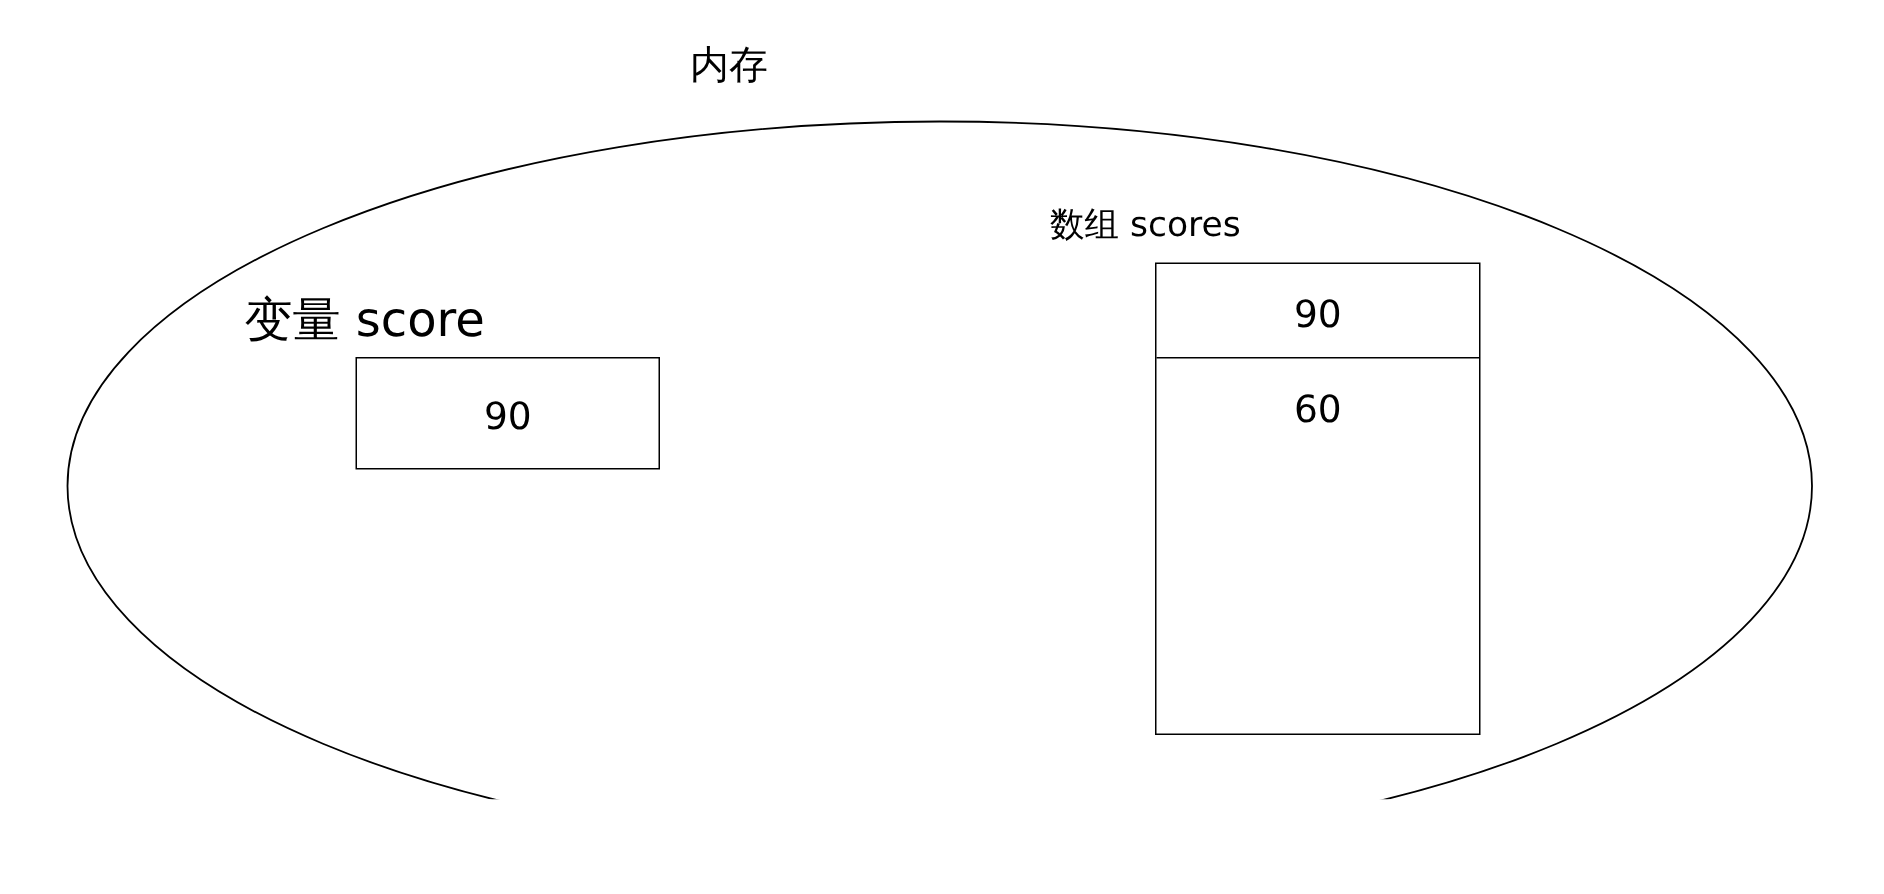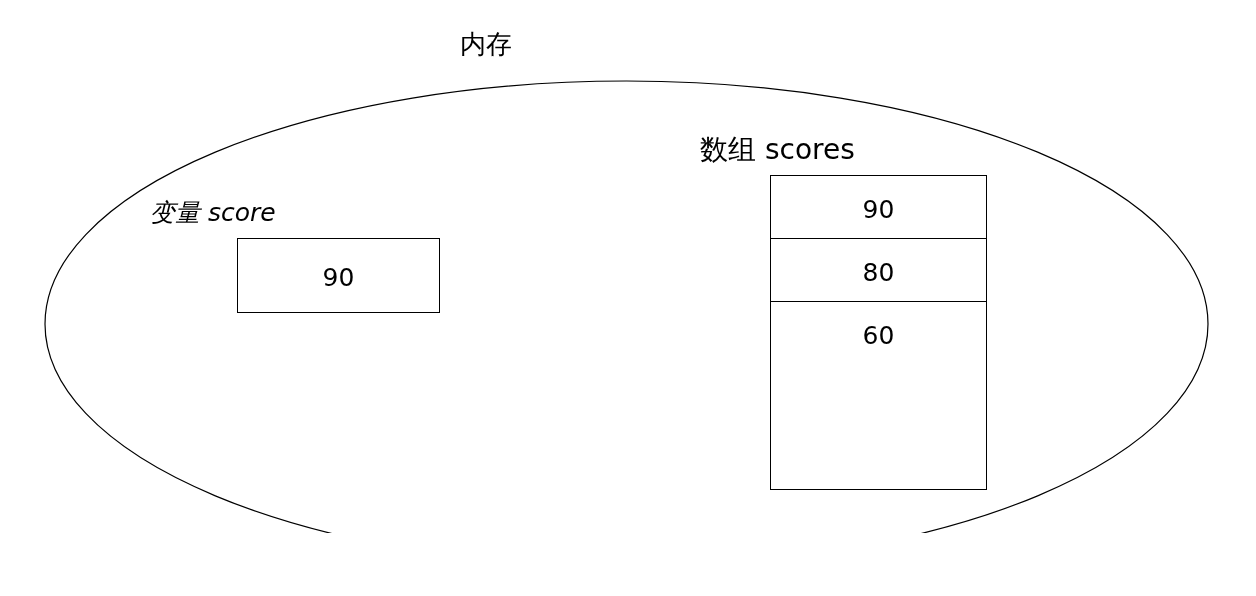--- a/index.html
+++ b/index.html
@@ -31,26 +31,25 @@
     top: 28px;
     width: 180px;
     text-align: center;
     font-size: 26px;
     line-height: 32px;
     letter-spacing: 0px;
     white-space: nowrap;
   }
   .var-label {
     position: absolute;
-    left: 150px;
+    left: 163px;
     top: 198px;
-    font-size: 25px;
+    font-size: 32px;
     line-height: 30px;
     white-space: nowrap;
-    font-style: italic;
   }
   .var-box {
     position: absolute;
     left: 237px;
     top: 238px;
     width: 203px;
     height: 75px;
     border: 1px solid #000000;
     box-sizing: border-box;
     background: #ffffff;
@@ -65,21 +64,21 @@
     align-items: center;
     justify-content: center;
     font-size: 25px;
     padding-top: 4px;
     box-sizing: border-box;
   }
   .arr-label {
     position: absolute;
     left: 700px;
     top: 135px;
-    font-size: 28px;
+    font-size: 23px;
     line-height: 30px;
     white-space: nowrap;
   }
   .arr-box {
     position: absolute;
     left: 770px;
     top: 175px;
     width: 217px;
     height: 315px;
     border: 1px solid #000000;
@@ -120,20 +119,17 @@
     <div class="var-value">90</div>
   </div>
 
   <div class="arr-label">数组 scores</div>
 
   <div class="arr-box">
     <div class="arr-cell">
       <span class="arr-cell-value">90</span>
     </div>
     <div class="arr-cell">
-      <span class="arr-cell-value">80</span>
-    </div>
-    <div class="arr-cell">
       <span class="arr-cell-value">60</span>
     </div>
   </div>
 
 </div>
 
 </body></html>

